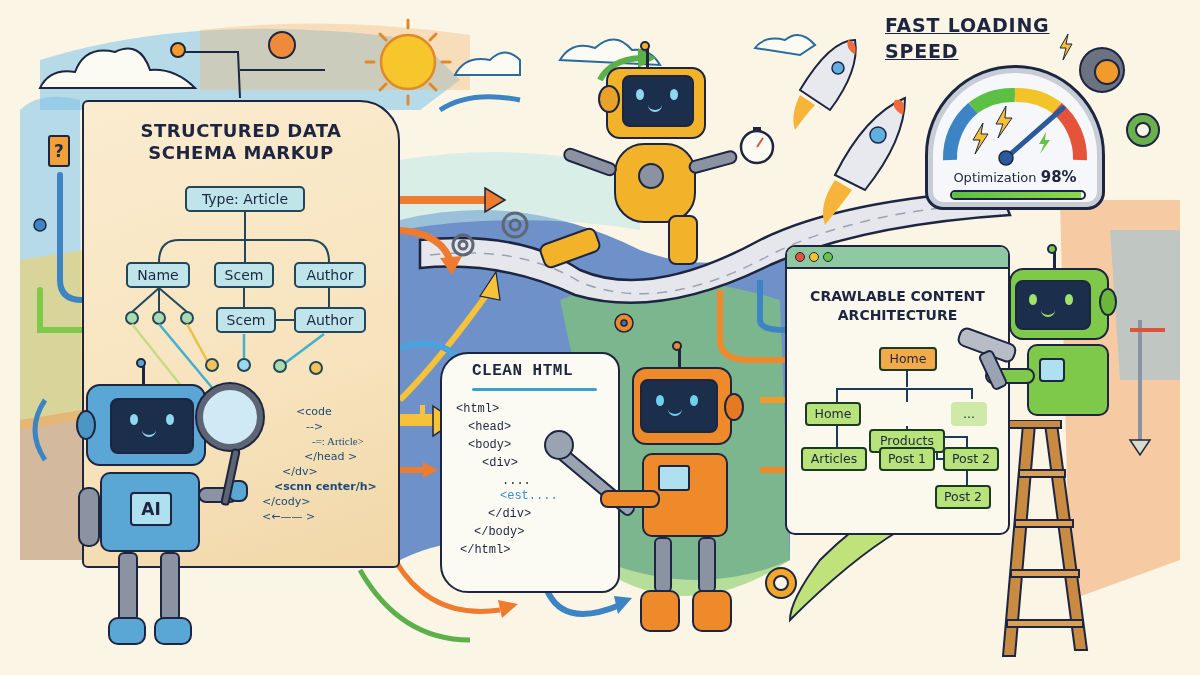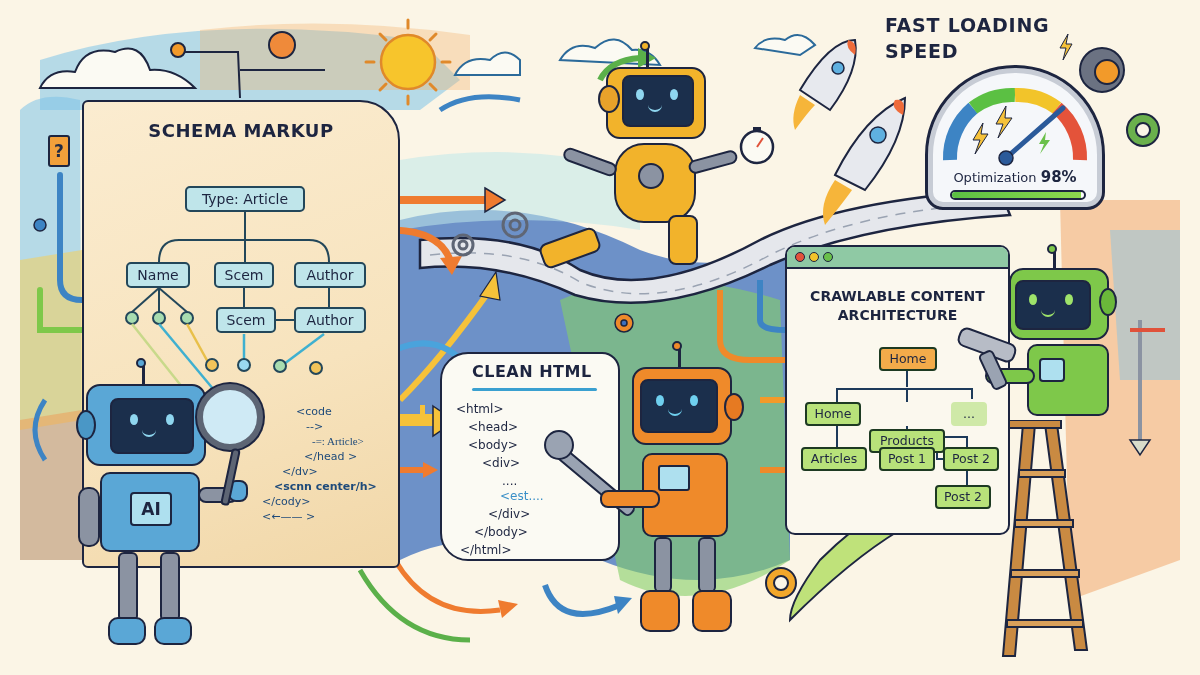--- a/index.html
+++ b/index.html
@@ -14,40 +14,40 @@
     border: 2.5px solid #1d2540; border-radius: 6px 40px 6px 6px; }
   .scroll-title { position: absolute; left: 0; width: 100%; top: 18px; text-align: center;
     font-family: "DejaVu Sans", sans-serif; font-weight: bold; font-size: 18px; line-height: 22px;
     letter-spacing: 0.5px; color: #1d2540; }
   .node { position: absolute; background: #bfe5ea; border: 2px solid #23475a; border-radius: 5px;
     font-family: "DejaVu Sans", sans-serif; font-size: 14px; color: #1d2540; text-align: center;
     line-height: 22px; height: 26px; }
   .code-line { position: absolute; font-family: "DejaVu Sans", sans-serif; font-size: 11px; color: #1e4a7a; white-space: nowrap; }
 
   
-  .sheet { position: absolute; left: 440px; top: 352px; width: 180px; height: 209px;
-    background: #fbfaf3; border: 2.5px solid #1d2540; border-radius: 28px 18px 18px 28px; }
+  .sheet { position: absolute; left: 440px; top: 352px; width: 180px; height: 241px;
+    background: #fbfaf3; border: 2.5px solid #1d2540; border-radius: 28px 18px 18px 28px; font-family: Liberation Mono, monospace; }
   .sheet-title { position: absolute; left: 30px; top: 8px; font-weight: bold; font-size: 16px; color: #1d2540; letter-spacing: 0.5px; }
   .sheet-underline { position: absolute; left: 30px; top: 34px; width: 125px; height: 3px; background: #3aa0d0; border-radius: 2px; }
   .html-line { position: absolute; font-size: 12px; color: #1d2540; white-space: nowrap; }
   .html-line.hl { color: #3a8fc7; }
 
   
   .browser { position: absolute; left: 785px; top: 245px; width: 225px; height: 290px;
     background: #fbf8ee; border: 2.5px solid #1d2540; border-radius: 10px; overflow: hidden; }
   .browser-bar { height: 22px; background: #8fc9a4; border-bottom: 2px solid #1d2540; position: relative; }
   .dot { position: absolute; top: 5px; width: 10px; height: 10px; border-radius: 50%; border: 1.5px solid #1d2540; }
   .b-title { position: absolute; left: 0; width: 100%; text-align: center; top: 40px; font-weight: bold; font-size: 14px; line-height: 19px; color: #1d2540; }
   .gnode { position: absolute; background: #b8e27a; border: 2px solid #1d3a22; border-radius: 4px;
     font-size: 12.5px; color: #1d2540; text-align: center; line-height: 20px; height: 24px; }
   .gnode.home { background: #f3ab4a; }
   .gnode.ghost { background: #cfe9a8; border-color: #cfe9a8; }
 
   
-  .gauge-title { position: absolute; left: 885px; top: 12px; font-weight: bold; font-size: 19px; line-height: 26px; color: #1d2540; letter-spacing: 0.8px; }
+  .gauge-title { position: absolute; left: 885px; top: 12px; font-weight: bold; font-size: 19px; line-height: 26px; color: #1d2540; letter-spacing: 0.8px; text-decoration: underline; }
   .gauge { position: absolute; left: 925px; top: 65px; width: 180px; height: 145px; background: #f5f7fa;
     border: 3px solid #1d2540; border-radius: 90px 90px 18px 18px; box-shadow: inset 0 0 0 5px #c7ccd5; }
   .gauge-label { position: absolute; left: 0; width: 100%; text-align: center; top: 100px; font-size: 13px; color: #1d2540; }
   .gauge-label b { font-size: 15px; }
   .gauge-bar { position: absolute; left: 22px; top: 122px; width: 136px; height: 10px; border-radius: 5px; border: 2px solid #1d2540; background: #fff; overflow: hidden; }
   .gauge-fill { height: 100%; background: linear-gradient(90deg, #5bc043, #8ed84e); }
 
   
   .robot { position: absolute; }
   .rb-head { position: absolute; border: 2.5px solid #1d2540; border-radius: 14px; }
@@ -183,20 +183,21 @@
     <rect x="753" y="127" width="8" height="4" fill="#1d2540"></rect>
   </g>
 </svg>
 
 <div class="abs" style="left:48px;top:135px;width:22px;height:32px;background:#f2a03a;border:2px solid #1d2540;border-radius:3px;text-align:center;font-size:17px;line-height:28px;font-weight:bold;">
   <span>?</span>
 </div>
 
 <section class="scroll">
   <div class="scroll-title">
+    <div>STRUCTURED DATA</div>
     <div>SCHEMA MARKUP</div>
   </div>
   <svg class="abs" style="left:0;top:0;width:318px;height:468px;">
     <g stroke="#23475a" stroke-width="2" fill="none">
       <line x1="161" y1="110" x2="161" y2="138"></line>
       <path d="M75 160 Q75 138 95 138 L225 138 Q245 138 245 160"></path>
       <line x1="161" y1="138" x2="161" y2="160"></line>
       <line x1="160" y1="186" x2="160" y2="206"></line>
       <line x1="245" y1="186" x2="245" y2="206"></line>
       <line x1="190" y1="218" x2="210" y2="218"></line>

